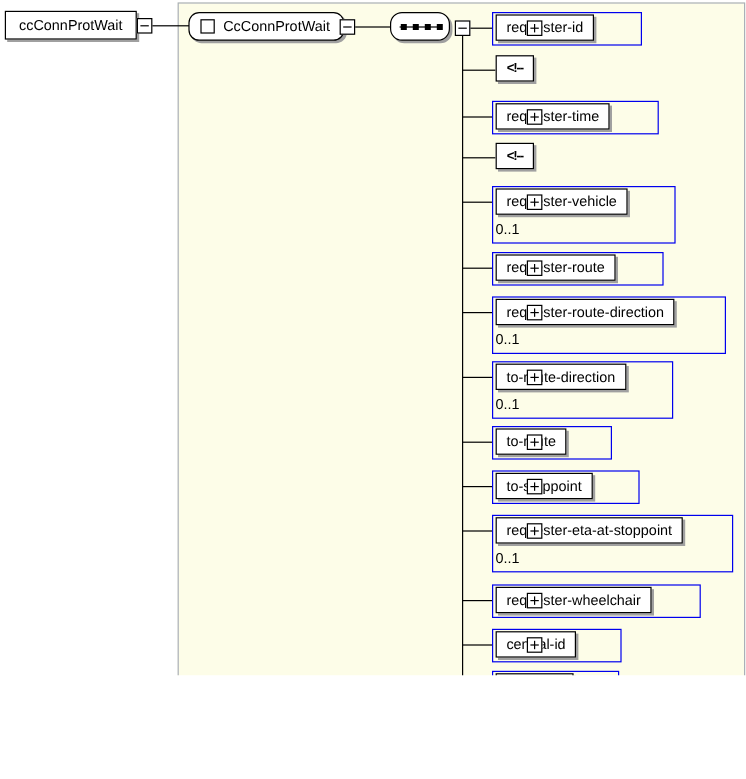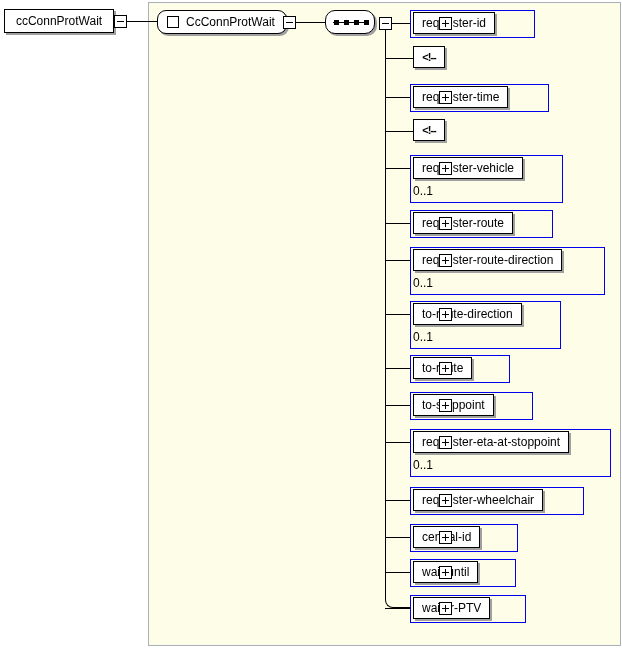--- a/index.html
+++ b/index.html
@@ -1,18 +1,18 @@
 <!DOCTYPE html>
 <html><head>
 <meta charset="utf-8">
 <style>
   * { margin:0; padding:0; box-sizing:border-box; }
   html,body { background:#fff; }
   #app {
-    position:relative; width:622px; height:649px;
+    position:relative; width:622px; height:563px;
     background:var(--bg,#fff); overflow:hidden;
     font-family:"Liberation Sans", sans-serif; font-size:12px; color:#000;
   }
   
   #panel {
     position:absolute; left:148px; top:2px; width:473px; height:644px;
     background:var(--canvas,#fdfde8); border:1px solid var(--panel-border,#aab0b8);
   }
   #footer-type {
     position:absolute; left:156px; top:627px; color:var(--footer,#bdbdbd);

